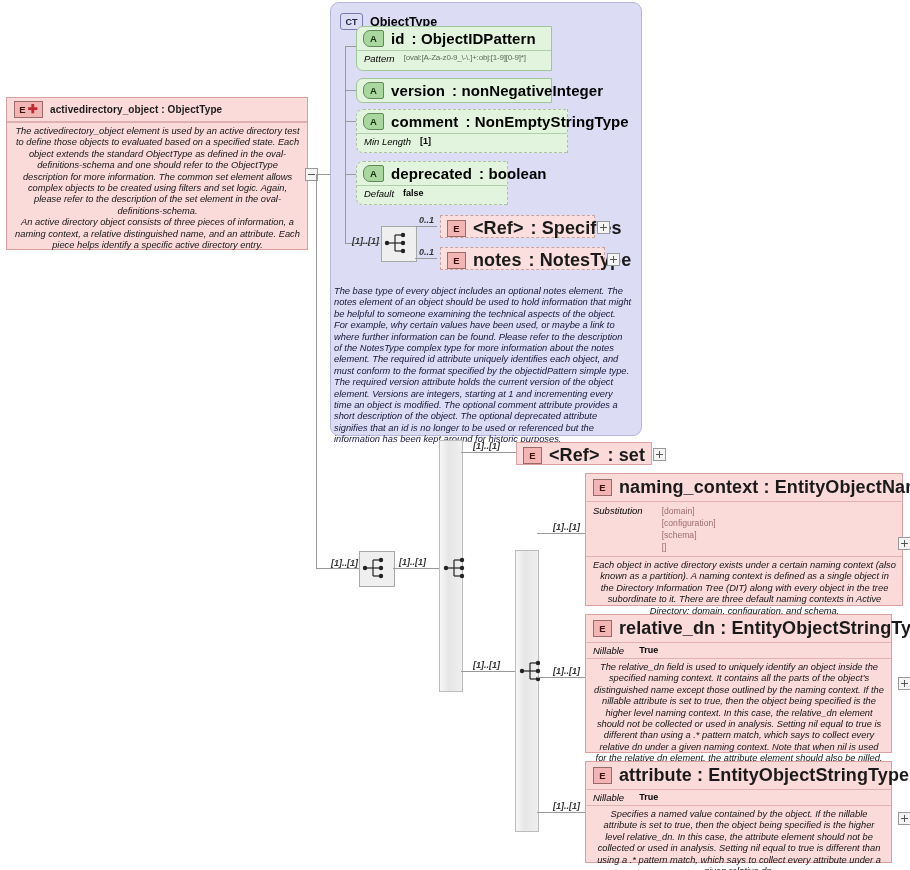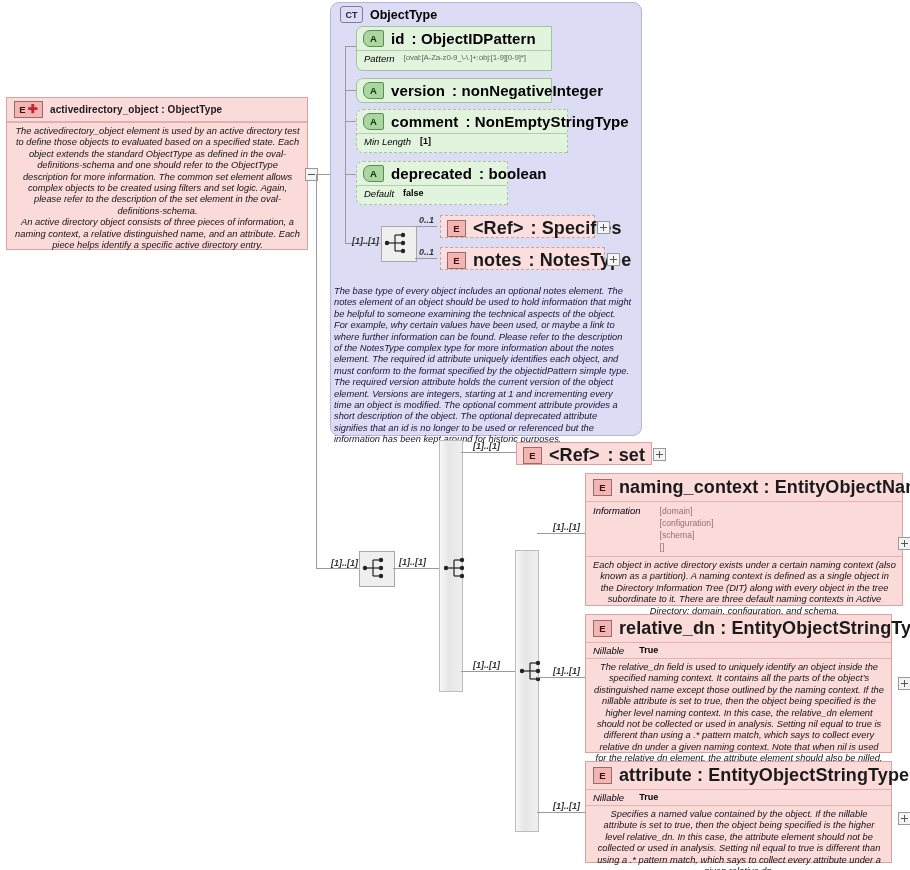--- a/index.html
+++ b/index.html
@@ -68,21 +68,21 @@
 
   
   .seq{position:absolute;width:34px;height:34px;background:#efefef;border:1px solid #a8a8a8;}
   .seq svg{display:block;}
 </style>
 </head>
 <body>
 
 <div id="ct-objecttype"></div>
 
-<div class="abs" style="left:340px;top:6px;display:flex;align-items:center;gap:7px;">
+<div class="abs" style="left:340px;top:13px;display:flex;align-items:center;gap:7px;">
   <span class="chip chip-ct">CT</span>
   <span style="font-size:12.5px;font-weight:bold;">ObjectType</span>
 </div>
 
 <div class="ln lnv" style="left:345px;top:46px;height:197px;"></div>
 <div class="ln lnh" style="left:345px;top:46px;width:11px;"></div>
 <div class="ln lnh" style="left:345px;top:90px;width:11px;"></div>
 <div class="ln lnh" style="left:345px;top:121px;width:11px;"></div>
 <div class="ln lnh" style="left:345px;top:174px;width:11px;"></div>
 <div class="ln lnh" style="left:345px;top:243px;width:35px;"></div>
@@ -265,21 +265,21 @@
 <div class="ln lnh" style="left:537px;top:812px;width:48px;"></div>
 <span class="card" style="left:553px;top:801px;">[1]..[1]</span>
 
 <div class="box pink solid" style="left:585px;top:473px;width:318px;height:133px;">
   <div class="hdr" style="padding:3px 7px;">
     <span class="chip chip-e">E</span>
     <span class="nm">naming_context : EntityObjectNamingContextType</span>
   </div>
   <div class="sep"></div>
   <div class="facet" style="padding:3px 7px;">
-    <span class="fk">Information</span>
+    <span class="fk">Substitution</span>
     <span style="margin-left:10px;font-size:8.6px;color:#9c6d6d;line-height:12px;">
       <span>[domain]</span><br>
       <span>[configuration]</span><br>
       <span>[schema]</span><br>
       <span>[]</span>
     </span>
   </div>
   <div class="sep"></div>
   <div class="doc">Each object in active directory exists under a certain naming context (also known as a partition). A naming context is defined as a single object in the Directory Information Tree (DIT) along with every object in the tree subordinate to it. There are three default naming contexts in Active Directory: domain, configuration, and schema.</div>
 </div>

